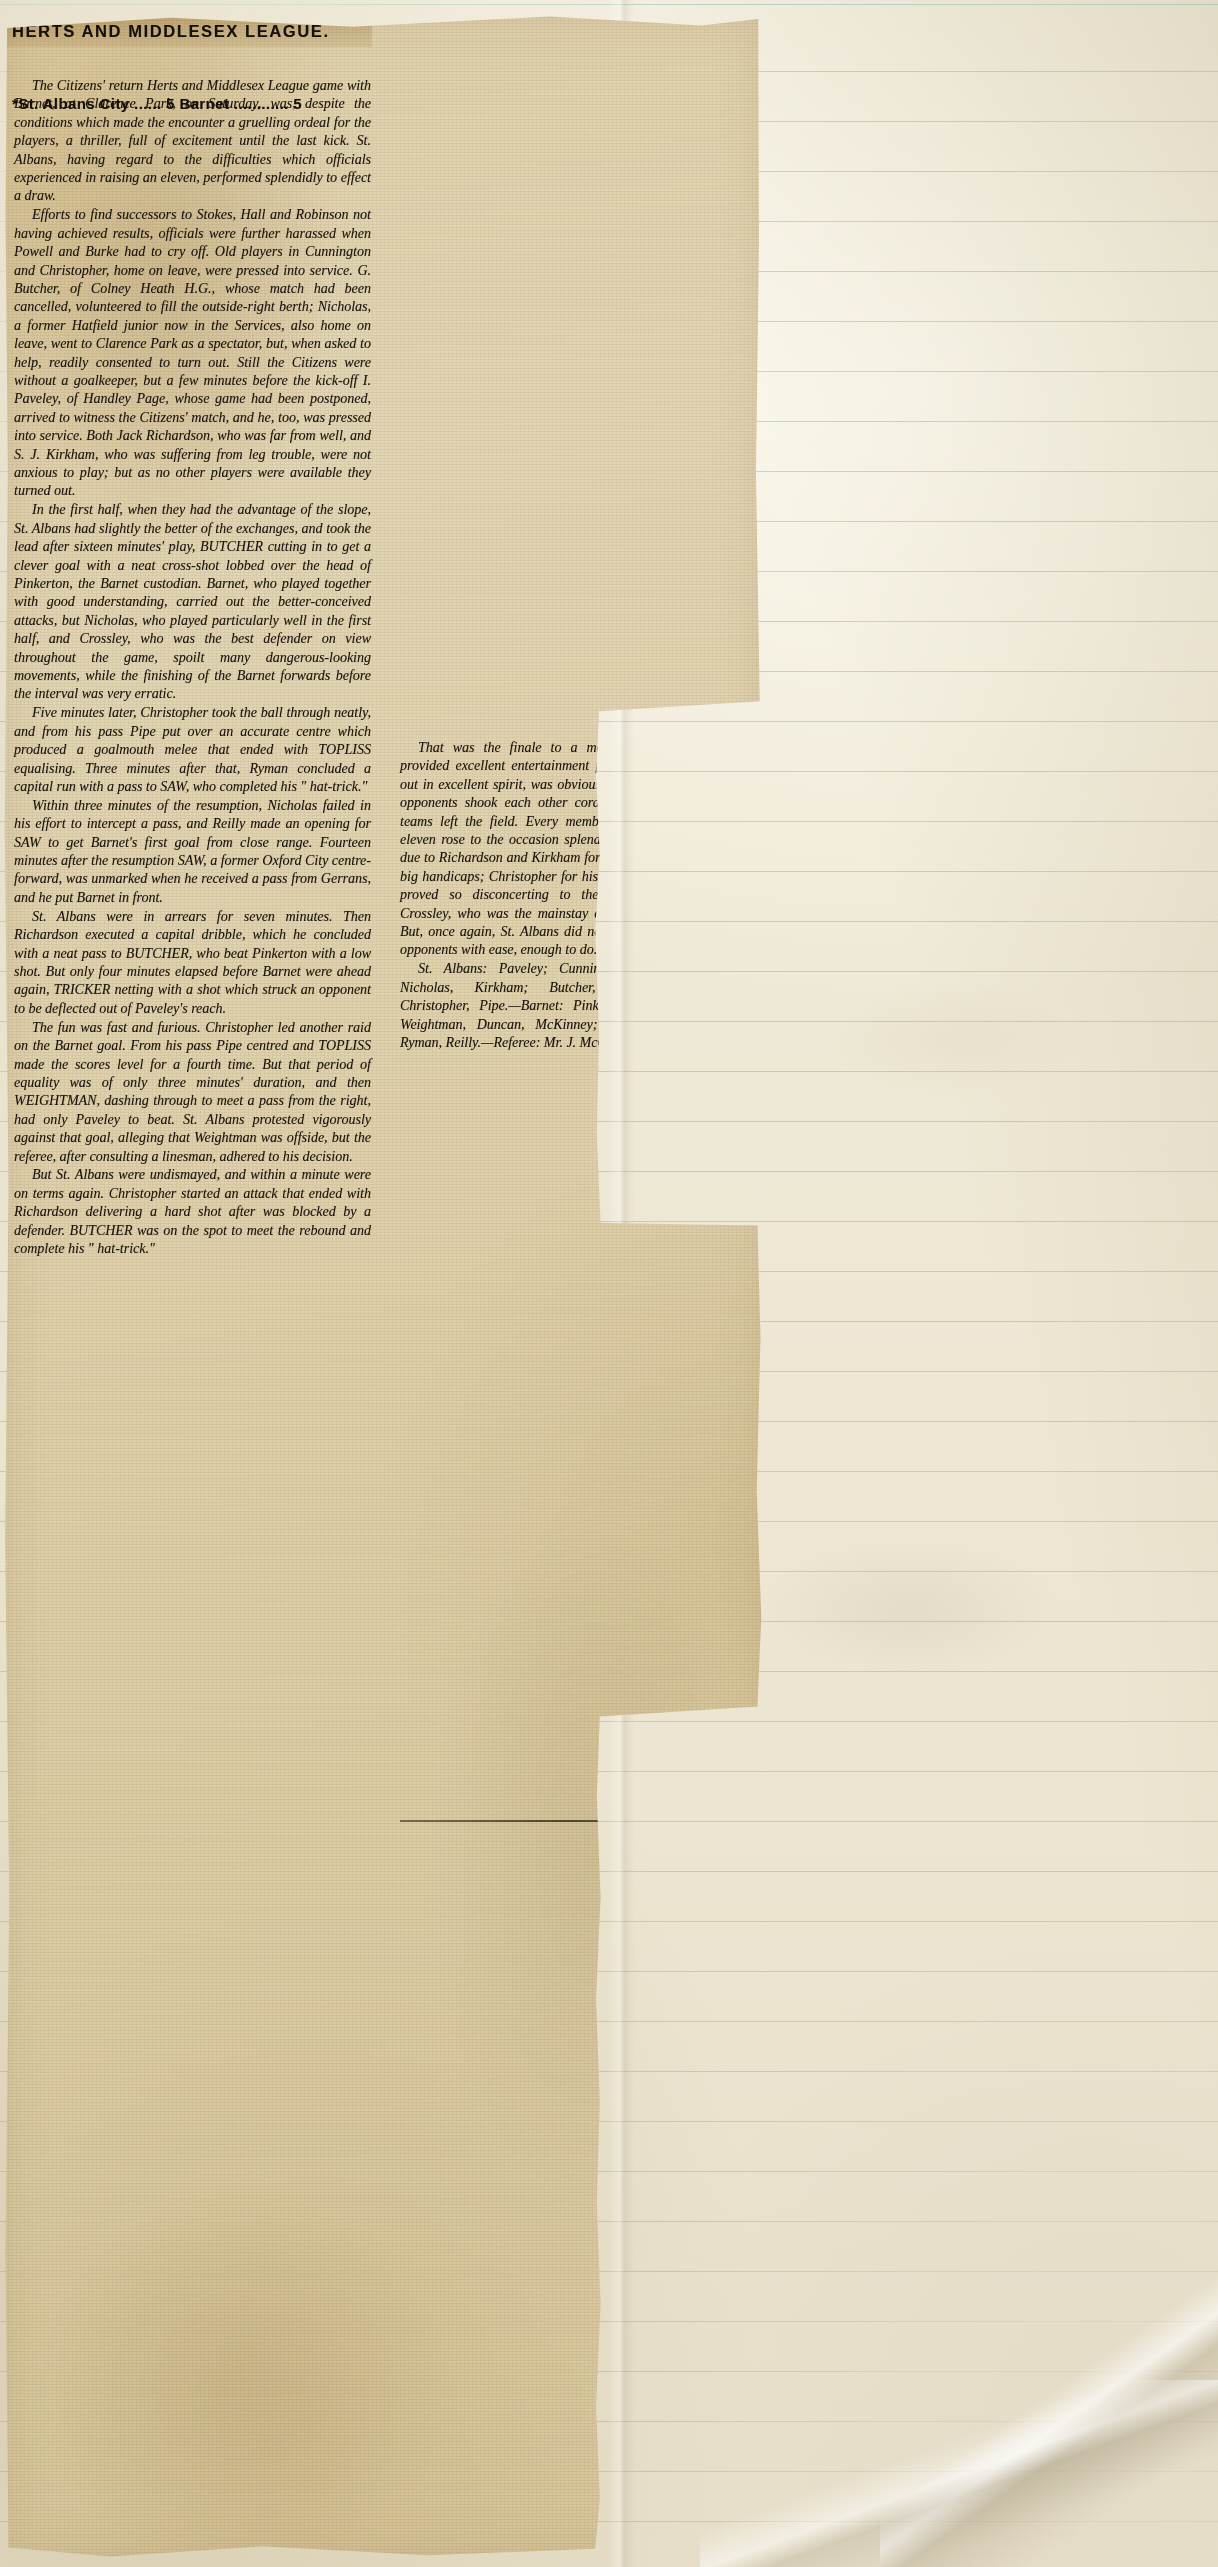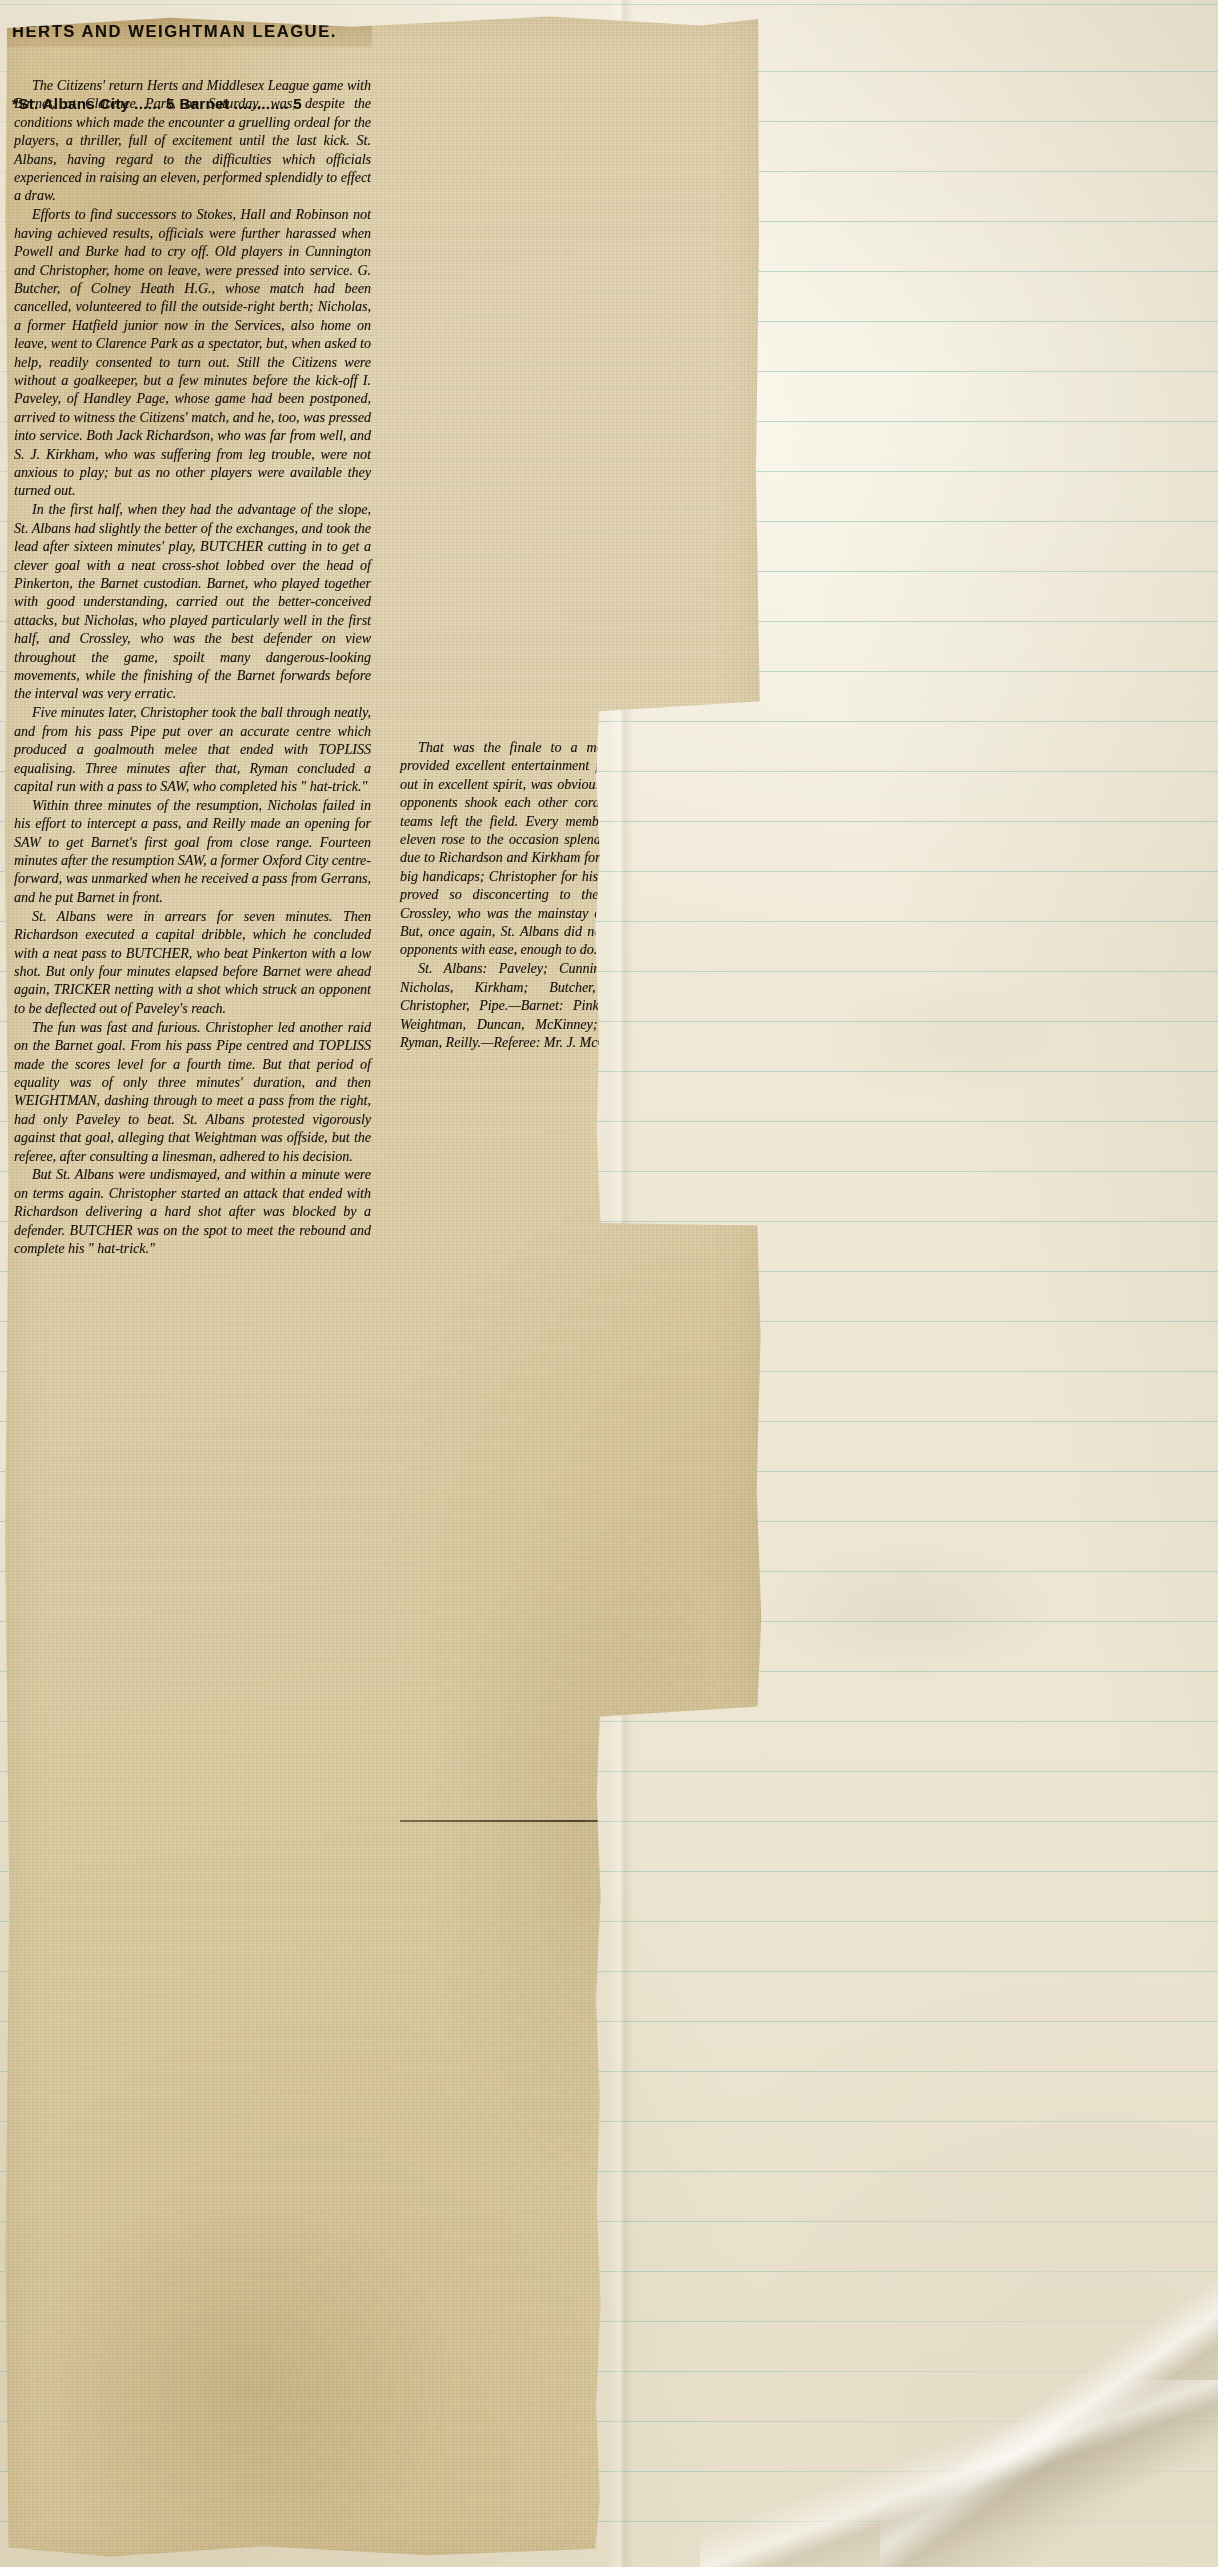--- a/index.html
+++ b/index.html
@@ -222,21 +222,21 @@
 
   <div class="smudge" style="left:760px;top:1540px;width:300px;height:140px;opacity:.35;"></div>
   <div class="smudge" style="left:820px;top:980px;width:260px;height:120px;opacity:.22;"></div>
 
   <div id="pencil"></div>
 
   <div id="clipping" class="shape">
 
     <div id="headline-band"></div>
 
-    <div id="headline">HERTS AND WEIGHTMAN LEAGUE.</div>
+    <div id="headline">HERTS AND MIDDLESEX LEAGUE.</div>
 
     <div id="scoreline">*St. Albans City ...... 5  Barnet ............ 5</div>
 
     <div id="col-left" class="col">
       <p>The Citizens' return Herts and Middlesex League game with Barnet, at Clarence Park, on Saturday, was, despite the conditions which made the encounter a gruelling ordeal for the players, a thriller, full of excitement until the last kick. St. Albans, having regard to the difficulties which officials experienced in raising an eleven, performed splendidly to effect a draw.</p>
       <p>Efforts to find successors to Stokes, Hall and Robinson not having achieved results, officials were further harassed when Powell and Burke had to cry off. Old players in Cunnington and Christopher, home on leave, were pressed into service. G. Butcher, of Colney Heath H.G., whose match had been cancelled, volunteered to fill the outside-right berth; Nicholas, a former Hatfield junior now in the Services, also home on leave, went to Clarence Park as a spectator, but, when asked to help, readily consented to turn out. Still the Citizens were without a goalkeeper, but a few minutes before the kick-off I. Paveley, of Handley Page, whose game had been postponed, arrived to witness the Citizens' match, and he, too, was pressed into service. Both Jack Richardson, who was far from well, and S. J. Kirkham, who was suffering from leg trouble, were not anxious to play; but as no other players were available they turned out.</p>
       <p>In the first half, when they had the advantage of the slope, St. Albans had slightly the better of the exchanges, and took the lead after sixteen minutes' play, BUTCHER cutting in to get a clever goal with a neat cross-shot lobbed over the head of Pinkerton, the Barnet custodian. Barnet, who played together with good understanding, carried out the better-conceived attacks, but Nicholas, who played particularly well in the first half, and Crossley, who was the best defender on view throughout the game, spoilt many dangerous-looking movements, while the finishing of the Barnet forwards before the interval was very erratic.</p>
       <p>Five minutes later, Christopher took the ball through neatly, and from his pass Pipe put over an accurate centre which produced a goalmouth melee that ended with TOPLISS equalising. Three minutes after that, Ryman concluded a capital run with a pass to SAW, who completed his " hat-trick."</p>
       <p>Within three minutes of the resumption, Nicholas failed in his effort to intercept a pass, and Reilly made an opening for SAW to get Barnet's first goal from close range. Fourteen minutes after the resumption SAW, a former Oxford City centre-forward, was unmarked when he received a pass from Gerrans, and he put Barnet in front.</p>
       <p>St. Albans were in arrears for seven minutes. Then Richardson executed a capital dribble, which he concluded with a neat pass to BUTCHER, who beat Pinkerton with a low shot. But only four minutes elapsed before Barnet were ahead again, TRICKER netting with a shot which struck an opponent to be deflected out of Paveley's reach.</p>

